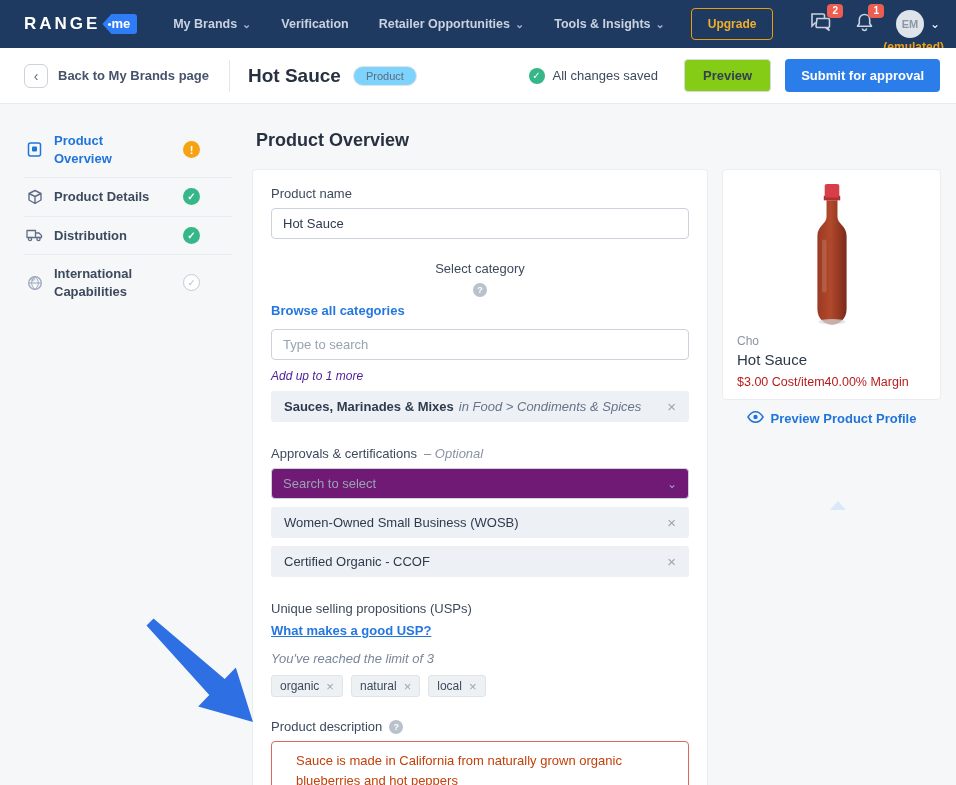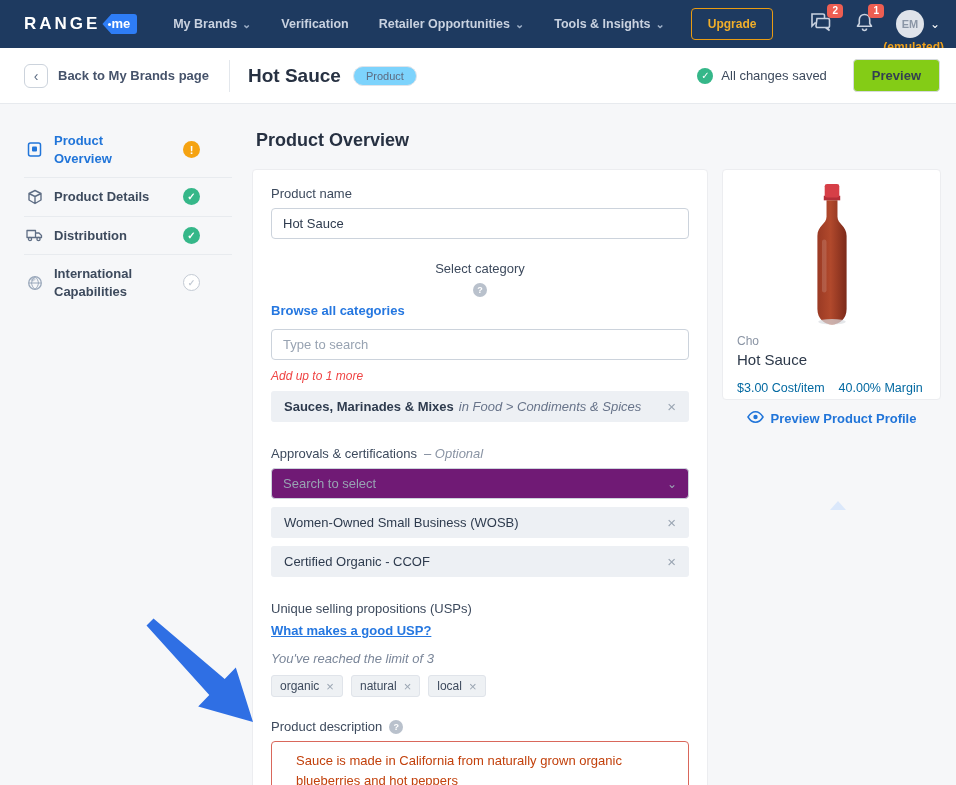--- a/index.html
+++ b/index.html
@@ -69,21 +69,21 @@
   .form-card { position:absolute; left:252px; top:169px; width:456px; background:#fff; border:1px solid #ecedf0;
                border-radius:4px; padding:16px 18px 22px; }
   .f-label { font-size:13px; color:#3d4a5d; margin-bottom:7px; display:flex; align-items:center; gap:7px; }
   .opt { color:#8a94a4; font-style:italic; }
   .help-q { width:14px; height:14px; border-radius:50%; background:#b9c1cc; color:#fff; font-size:9px; font-weight:bold;
             display:inline-flex; align-items:center; justify-content:center; cursor:pointer; }
   .t-input { width:100%; height:31px; border:1px solid #ccd3dc; border-radius:4px; padding:0 11px; font-size:13px;
              color:#2e3b4e; font-family:"Liberation Sans", sans-serif; background:#fff; }
   .t-input::placeholder { color:#98a3b2; }
   .f-link { font-size:13px; color:#2577e0; font-weight:600; cursor:pointer; display:inline-block; }
-  .hint { font-size:12px; color:#ef4444; font-style:italic; margin-top:9px; }
+  .hint { font-size:12px; color:#4c1d95; font-style:italic; margin-top:9px; }
   .chip-row { margin-top:8px; background:#edf0f4; border-radius:3px; min-height:31px; display:flex; align-items:center;
               padding:6px 13px; font-size:13px; color:#2e3b4e; }
   .chip-row .x { margin-left:auto; color:#9aa5b2; font-size:15px; cursor:pointer; line-height:1; }
   .chip-path { color:#68748a; font-style:italic; margin-left:5px; }
   .sel-box { position:relative; width:100%; height:31px; border:1px solid #ccd3dc; border-radius:4px; background:#701a75;
              display:flex; align-items:center; padding:0 11px; font-size:13px; color:#98a3b2; cursor:pointer; }
   .sel-box .chev { margin-left:auto; color:#9aa5b2; font-size:12px; line-height:6px; }
   .gap22 { height:22px; } .gap24 { height:24px; } .gap10 { height:10px; }
   .mini-tags { display:flex; gap:8px; margin-top:9px; }
   .mini-tag { background:#eef1f4; border:1px solid #e0e4ea; border-radius:3px; font-size:12px; color:#3d4a5d;
@@ -93,21 +93,21 @@
   .desc-box { border:1px solid #d9675b; border-radius:4px; padding:9px 12px 5px; cursor:text; }
   .desc-text { font-size:13px; color:#c2410c; line-height:1.5;margin-left:12px; }
   .desc-counter { text-align:right; font-size:12px; color:#7a8699; margin-top:1px; }
 
   
   .preview-card { position:absolute; left:722px; top:169px; width:219px; height:231px; background:#fff;
                   border:1px solid #ecedf0; border-radius:4px; padding:12px 14px; }
   .bottle-wrap { height:148px; display:flex; justify-content:center; align-items:center; }
   .pc-brand { font-size:12px; color:#8a94a4; margin-top:4px; }
   .pc-name { font-size:15px; color:#2c3849; margin-top:3px; }
-  .pc-price { font-size:12.5px; color:#0369a1; margin-top:13px; display:flex; gap:14px; }
+  .pc-price { font-size:12.5px; color:#b91c1c; margin-top:7px; display:flex; }
   .preview-link { position:absolute; left:722px; top:411px; width:219px; display:flex; justify-content:center;
                   align-items:flex-start; gap:7px; color:#2175d9; font-size:13px; font-weight:bold; cursor:pointer; }
 
   
   .arrow-overlay { position:absolute; left:0; top:0; width:956px; height:785px; pointer-events:none; }
   .faint-tri { position:absolute; left:830px; top:501px; width:0; height:0;
                border-left:8px solid transparent; border-right:8px solid transparent;
                border-bottom:9px solid #dbe8fb; }
 </style>
 </head>
@@ -168,20 +168,21 @@
     <span class="back-label">Back to My Brands page</span>
     <span class="vdivider"></span>
     <span class="page-title">Hot Sauce</span>
     <span class="type-badge">Product</span>
     <div class="sub-right">
       <span class="saved">
         <span class="check-circle">✓</span>
         <span>All changes saved</span>
       </span>
       <button class="btn-preview">Preview</button>
+      <button class="btn-submit">Submit for approval</button>
     </div>
   </div>
 
   <div class="sidebar">
     <div class="side-item active">
       <span class="side-icon">
         <svg width="15" height="15" viewBox="0 0 15 15">
             <rect x="1.5" y="1" width="12" height="13" rx="2" fill="none" stroke="#2175d9" stroke-width="1.5"></rect>
             <rect x="5" y="4.5" width="5" height="5" rx="1" fill="#2175d9"></rect>
           </svg>

